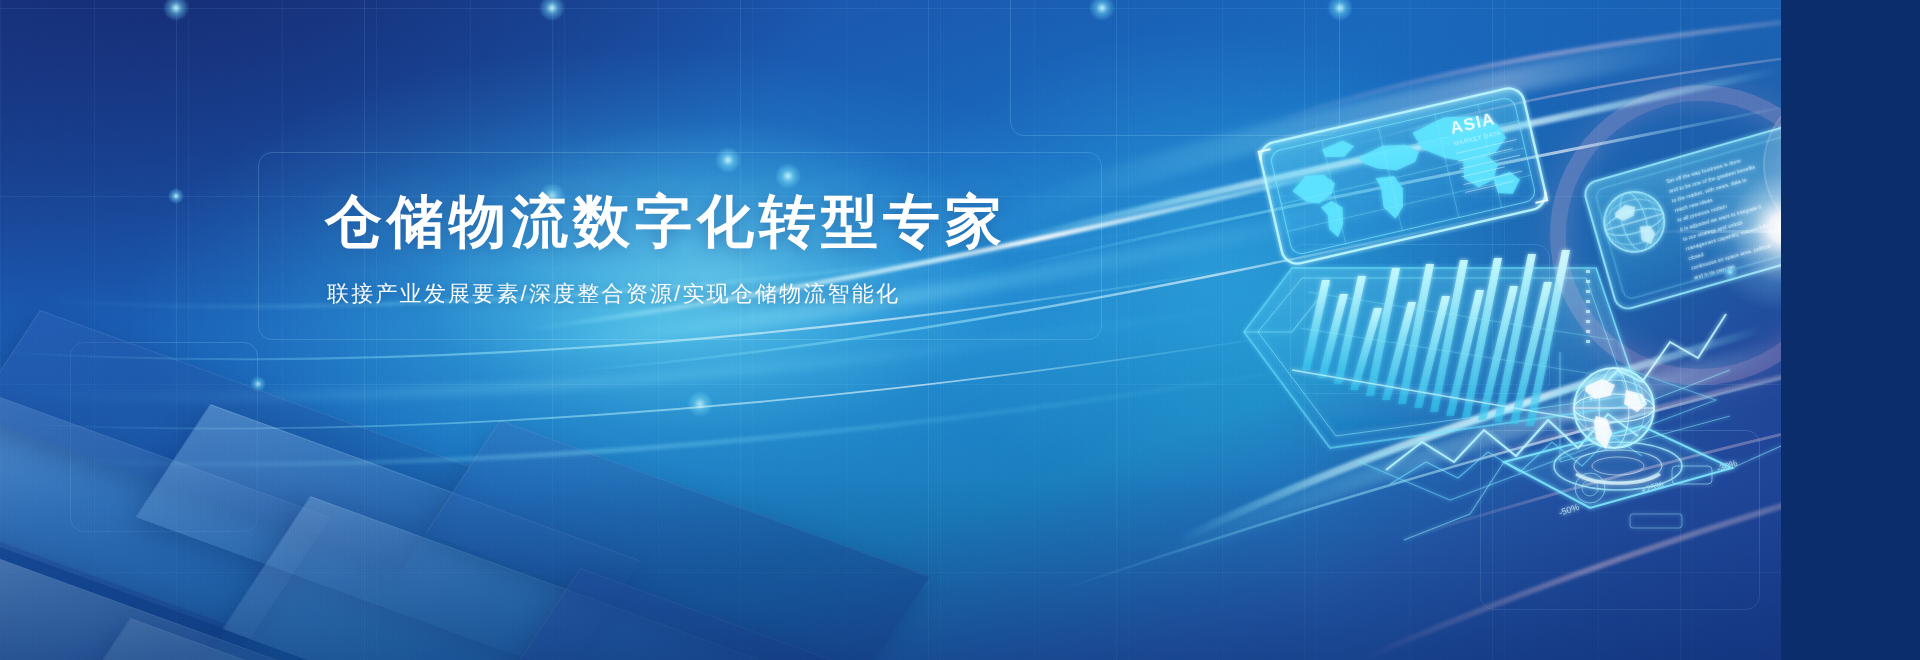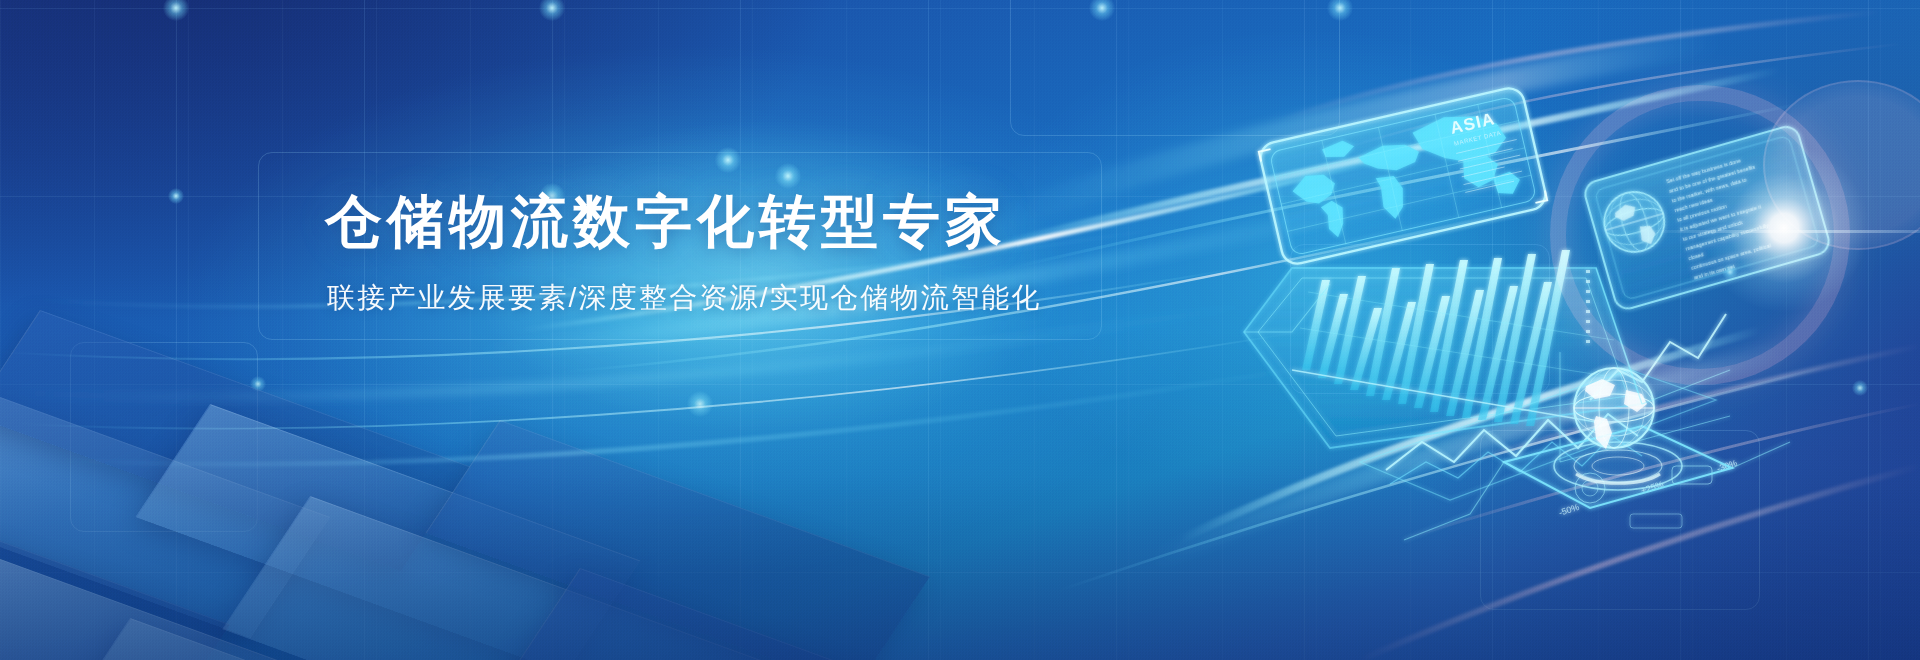--- a/index.html
+++ b/index.html
@@ -1,21 +1,21 @@
 <!DOCTYPE html>
 <html><head>
 <meta charset="utf-8">
 <title>Banner</title>
 <style>
   html,body{margin:0;padding:0;background:#0b2d6b;}
   *{box-sizing:border-box;}
 
   #banner{
     position:relative;
-    width:1920px;height:660px;
+    width:1781px;height:660px;
     overflow:hidden;
     font-family:"Liberation Sans","DejaVu Sans",sans-serif;
     background:#4c1d95;
     user-select:none;
   }
 
   
   .layer{position:absolute;inset:0;pointer-events:none;}
 
   
@@ -143,21 +143,21 @@
     font-size:57px;
     line-height:1.12;
     font-weight:700;
     color:#ffffff;
     letter-spacing:5px;
     text-shadow:0 2px 16px rgba(10,60,130,.45), 0 0 34px rgba(150,225,255,.25);
     white-space:nowrap;
   }
   #subhead{
     margin:26px 0 0 2px;
-    font-size:28px;
+    font-size:22px;
     line-height:1.3;
     font-weight:400;
     color:rgba(255,255,255,.96);
     letter-spacing:2.2px;
     text-shadow:0 1px 10px rgba(10,55,125,.40);
     white-space:nowrap;
   }
 </style>
 </head>
 <body>

